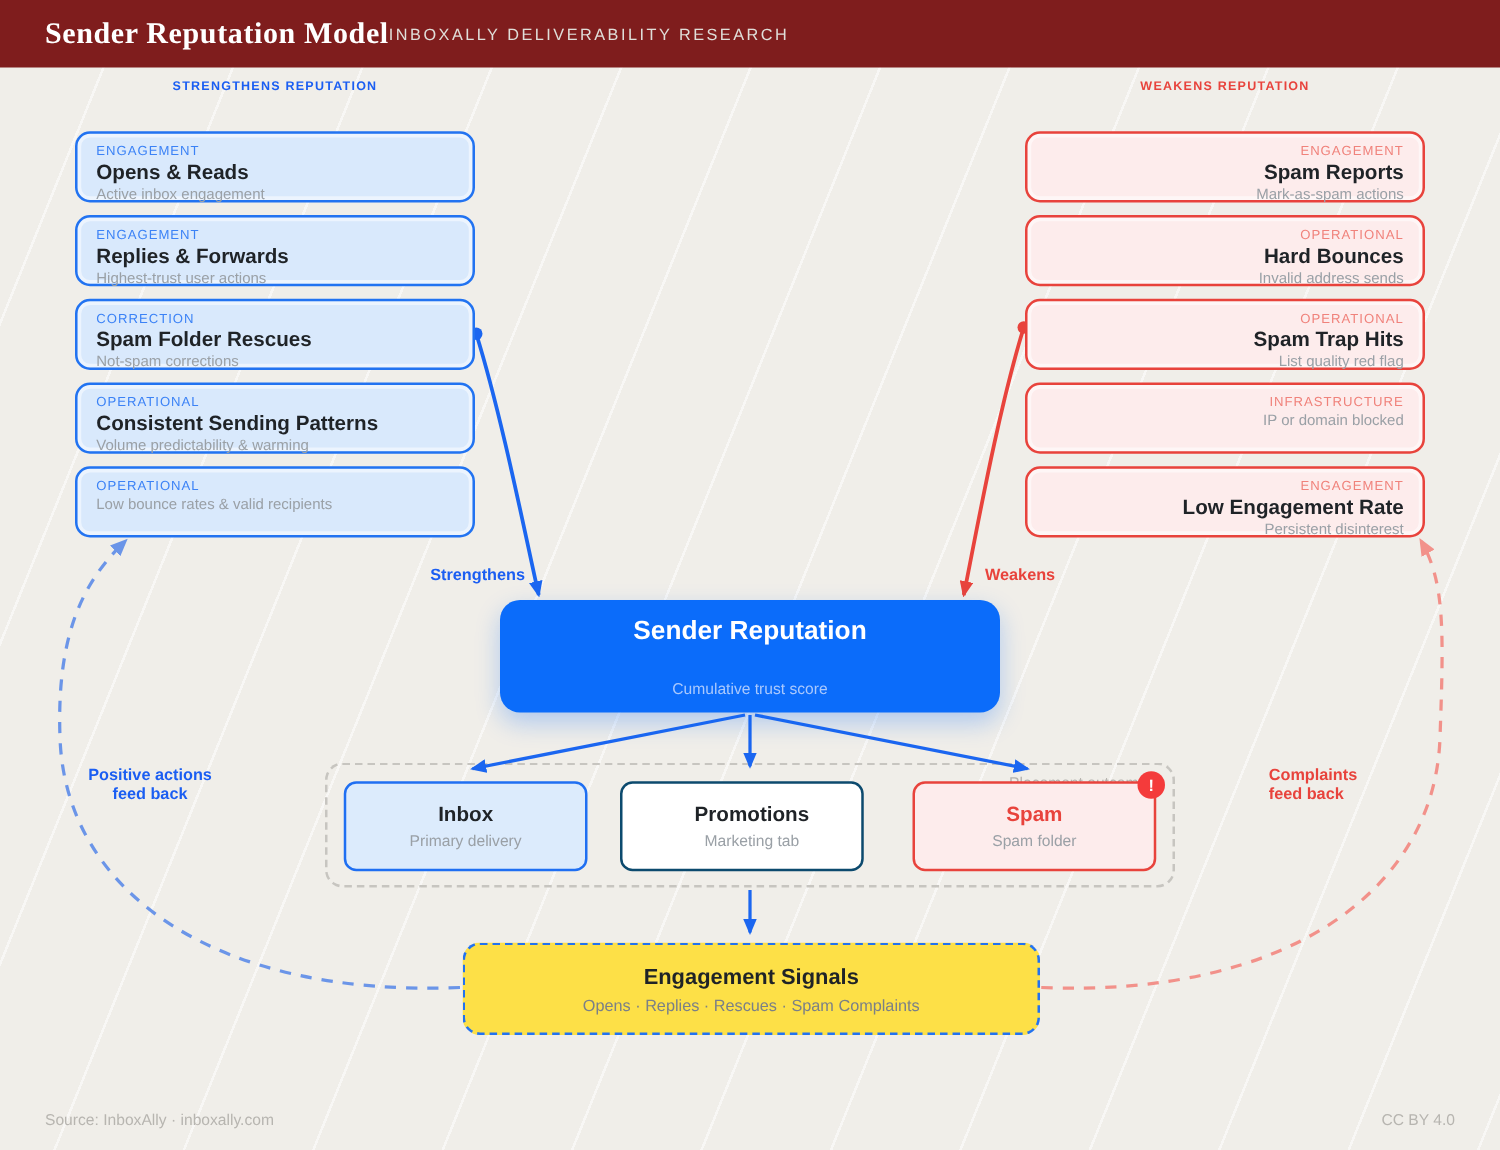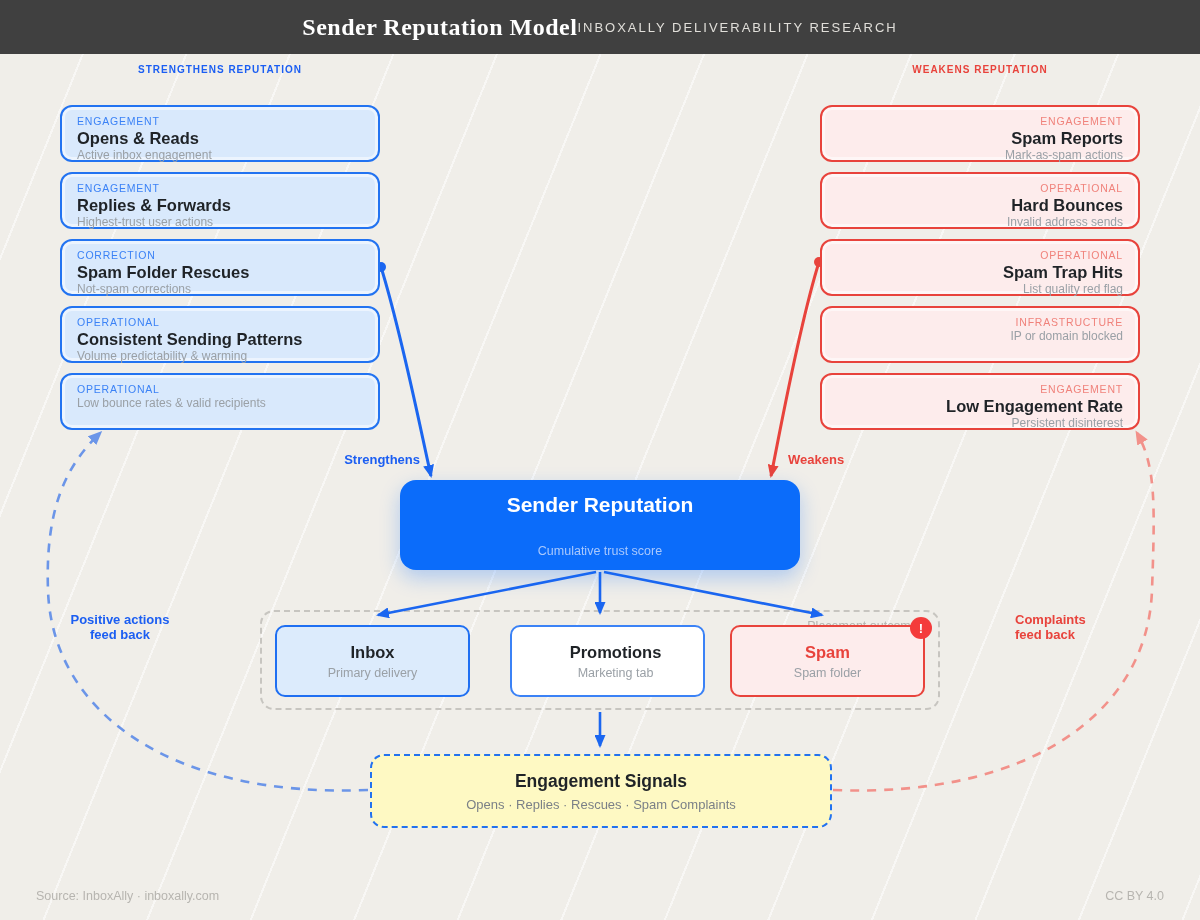--- a/index.html
+++ b/index.html
@@ -6,21 +6,21 @@
   html,body { width:1200px; height:920px; }
   body {
     font-family:"Liberation Sans", sans-serif;
     background-color:#f0eee9;
     background-image:repeating-linear-gradient(112deg, rgba(255,255,255,0.55) 0 2px, transparent 2px 96px);
     position:relative; overflow:hidden;
   }
   
   .header {
     position:absolute; top:0; left:0; width:1200px; height:54px;
-    background:#404040; display:flex; align-items:center; justify-content:center;
+    background:#7f1d1d; display:flex; align-items:center; justify-content:flex-start;
     padding:0 36px; z-index:20;
   }
   .header-title { font-family:"Liberation Serif", serif; font-size:24px; font-weight:600; color:#ffffff; letter-spacing:0.5px; }
   .header-sub { font-size:13px; color:#e0ded9; letter-spacing:2px; font-weight:400; }
   
   .col-heading { position:absolute; top:64px; width:320px; text-align:center; font-size:10px; font-weight:bold; letter-spacing:1px; }
   .col-heading.blue { left:60px; color:#1b5ef2; }
   .col-heading.red  { left:820px; color:#e8433c; }
   
   .card {
@@ -63,32 +63,32 @@
     border:2px dashed #c7c5c0; border-radius:14px; z-index:2;
   }
   .placement-label { position:absolute; top:7px; right:14px; font-size:12.5px; color:#b5b3ae; }
   .outcome {
     position:absolute; top:625px; width:195px; height:72px; border-radius:10px; z-index:3;
     display:flex; flex-direction:column; align-items:center; justify-content:center;
   }
   .outcome-title { font-size:16.5px; font-weight:bold; color:#1f2327; }
   .outcome-desc { font-size:12.5px; color:#9aa0a6; margin-top:4px; }
   .outcome.inbox { left:275px; background:#dcebfc; border:2px solid #1f6ff2; }
-  .outcome.promotions { left:510px; background:#ffffff; border:2px solid #3b82f6;padding-left:16px; }
+  .outcome.promotions { left:496px; background:#ffffff; border:2px solid #0c4a6e;padding-left:16px; }
   .outcome.spam { left:730px; background:#fdecec; border:2px solid #e8433c; }
   .outcome.spam .outcome-title { color:#e8433c; }
   .spam-badge {
     position:absolute; top:-10px; right:-9px; width:22px; height:22px; border-radius:50%;
     background:#f43b3b; color:#fff; font-size:13px; font-weight:bold;
     display:flex; align-items:center; justify-content:center;
   }
   
   .engagement {
     position:absolute; left:370px; top:754px; width:462px; height:74px;
-    background:#fef9c3; border:2.5px dashed #2272f0; border-radius:14px; z-index:6;
+    background:#fde047; border:2.5px dashed #2272f0; border-radius:14px; z-index:6;
     display:flex; flex-direction:column; align-items:center; justify-content:center;
   }
   .engagement-title { font-size:17.5px; font-weight:bold; color:#1f2327; }
   .engagement-sub { font-size:13px; color:#7b8087; margin-top:5px; }
   
   .footer-left { position:absolute; left:36px; top:889px; font-size:12.5px; color:#b7b5b0; z-index:7; }
   .footer-right { position:absolute; right:36px; top:889px; font-size:12.5px; color:#b7b5b0; z-index:7; }
   
   .arrows { position:absolute; left:0; top:0; width:1200px; height:920px; z-index:5; pointer-events:none; }
 </style>

